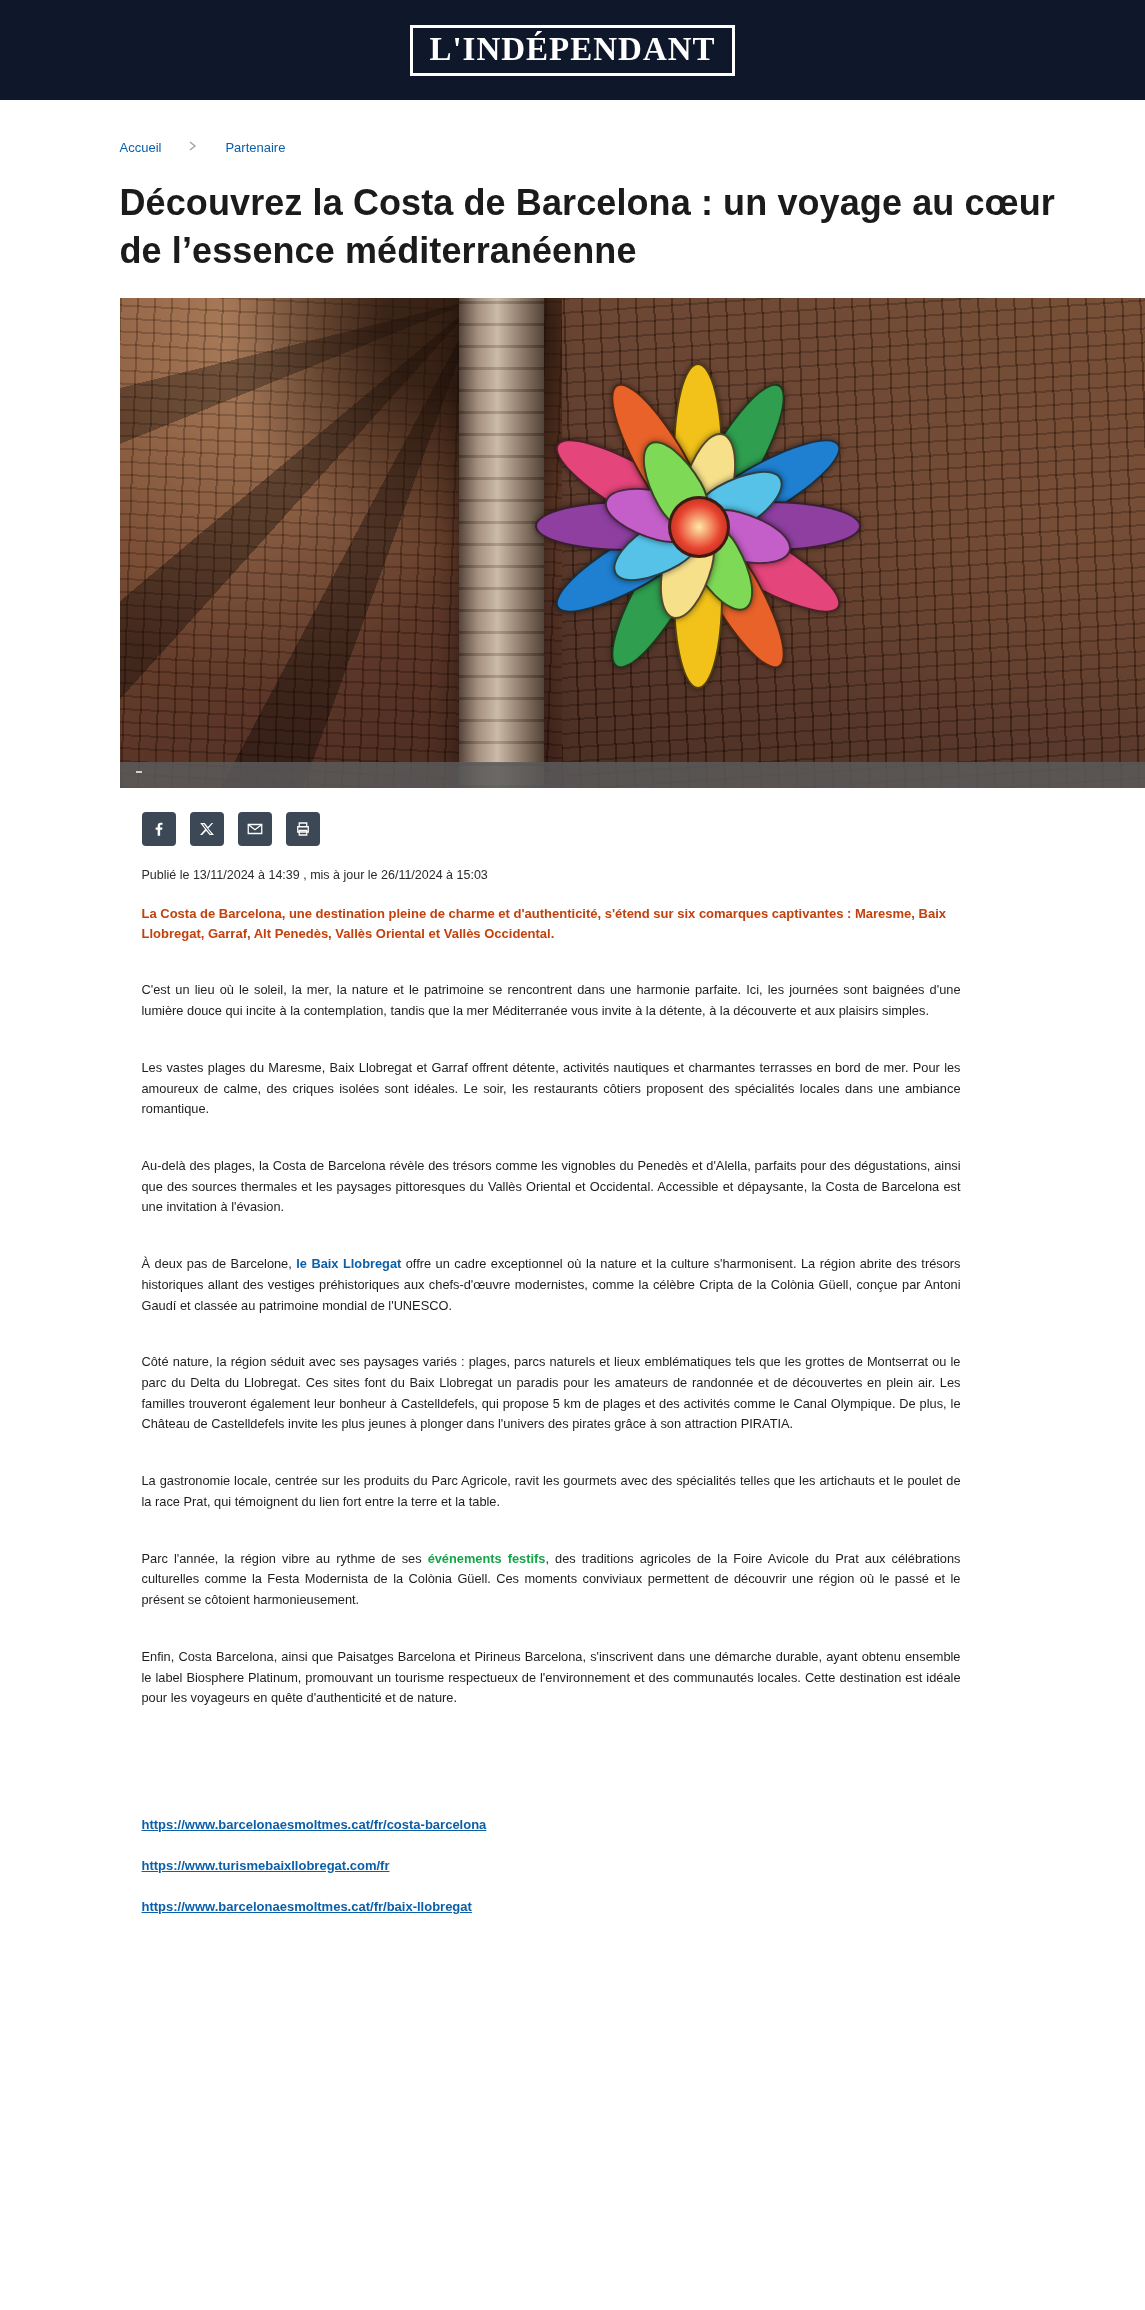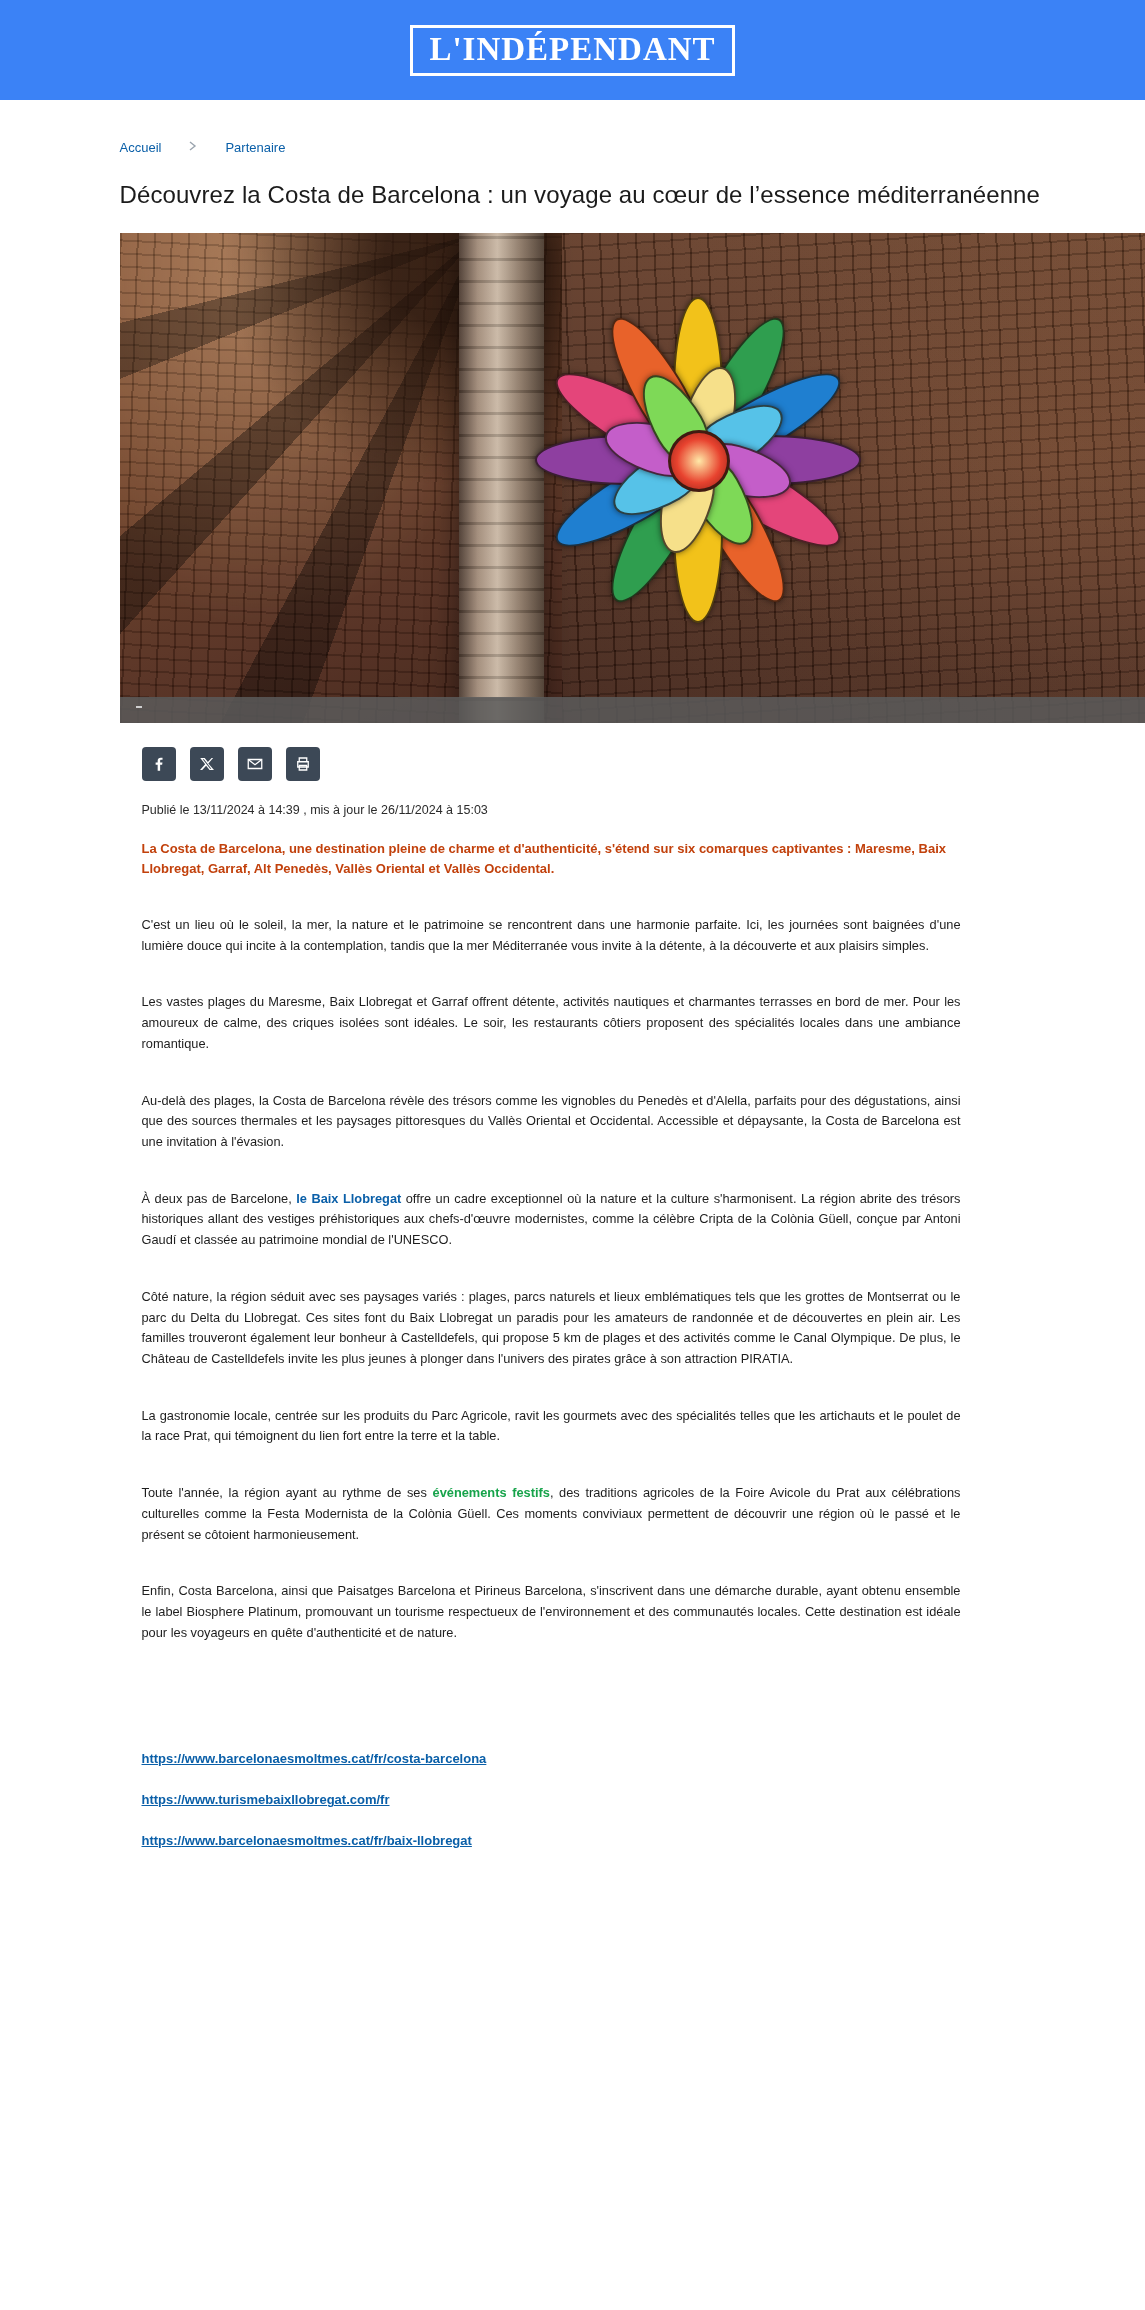--- a/index.html
+++ b/index.html
@@ -11,21 +11,21 @@
   body {
     width: 1145px;
     min-height: 2310px;
     position: relative;
   }
 
   
   .site-header {
     width: 100%;
     height: 100px;
-    background: #3b82f6;
+    background: #0f172a;
     display: flex;
     align-items: center;
     justify-content: center;
   }
   .logo-box {
     border: 3px solid #ffffff;
     padding: 5px 16px 7px 16px;
     display: flex;
     align-items: center;
     justify-content: center;
@@ -64,23 +64,23 @@
   .breadcrumb .sep {
     color: #9aa4ae;
     font-size: 12px;
   }
 
   
   .article-title {
     padding-left: 70px;
     padding-right: 40px;
     margin-top: 24px;
-    font-size: 24px;
+    font-size: 36px;
     line-height: 1.32;
-    font-weight: normal;
+    font-weight: bold;
     color: #1b1b1b;
     letter-spacing: 0.1px;
   }
 
   
   .hero {
     margin-top: 22px;
     margin-left: 70px;
     width: 1030px;
     max-width: 1030px;
@@ -372,21 +372,21 @@
     <p class="para">Au-delà des plages, la Costa de Barcelona révèle des trésors comme les vignobles du Penedès et d'Alella, parfaits pour des dégustations, ainsi que des sources thermales et les paysages pittoresques du Vallès Oriental et Occidental. Accessible et dépaysante, la Costa de Barcelona est une invitation à l'évasion.</p>
 
     <p class="para">
       <span>À deux pas de Barcelone, </span><a class="inline-link" href="#">le Baix Llobregat</a><span> offre un cadre exceptionnel où la nature et la culture s'harmonisent. La région abrite des trésors historiques allant des vestiges préhistoriques aux chefs-d'œuvre modernistes, comme la célèbre Cripta de la Colònia Güell, conçue par Antoni Gaudí et classée au patrimoine mondial de l'UNESCO.</span>
     </p>
 
     <p class="para">Côté nature, la région séduit avec ses paysages variés : plages, parcs naturels et lieux emblématiques tels que les grottes de Montserrat ou le parc du Delta du Llobregat. Ces sites font du Baix Llobregat un paradis pour les amateurs de randonnée et de découvertes en plein air. Les familles trouveront également leur bonheur à Castelldefels, qui propose 5 km de plages et des activités comme le Canal Olympique. De plus, le Château de Castelldefels invite les plus jeunes à plonger dans l'univers des pirates grâce à son attraction PIRATIA.</p>
     <p class="para">La gastronomie locale, centrée sur les produits du Parc Agricole, ravit les gourmets avec des spécialités telles que les artichauts et le poulet de la race Prat, qui témoignent du lien fort entre la terre et la table.</p>
 
     <p class="para">
-      <span>Toute l'année, la région ayant au rythme de ses </span><a class="inline-link green" href="#">événements festifs</a><span>, des traditions agricoles de la Foire Avicole du Prat aux célébrations culturelles comme la Festa Modernista de la Colònia Güell. Ces moments conviviaux permettent de découvrir une région où le passé et le présent se côtoient harmonieusement.</span>
+      <span>Parc l'année, la région vibre au rythme de ses </span><a class="inline-link green" href="#">événements festifs</a><span>, des traditions agricoles de la Foire Avicole du Prat aux célébrations culturelles comme la Festa Modernista de la Colònia Güell. Ces moments conviviaux permettent de découvrir une région où le passé et le présent se côtoient harmonieusement.</span>
     </p>
 
     <p class="para">Enfin, Costa Barcelona, ainsi que Paisatges Barcelona et Pirineus Barcelona, s'inscrivent dans une démarche durable, ayant obtenu ensemble le label Biosphere Platinum, promouvant un tourisme respectueux de l'environnement et des communautés locales. Cette destination est idéale pour les voyageurs en quête d'authenticité et de nature.</p>
   </article>
 
   <div class="link-list">
     <a href="#">https://www.barcelonaesmoltmes.cat/fr/costa-barcelona</a>
     <a href="#">https://www.turismebaixllobregat.com/fr</a>
     <a href="#">https://www.barcelonaesmoltmes.cat/fr/baix-llobregat</a>
   </div>

